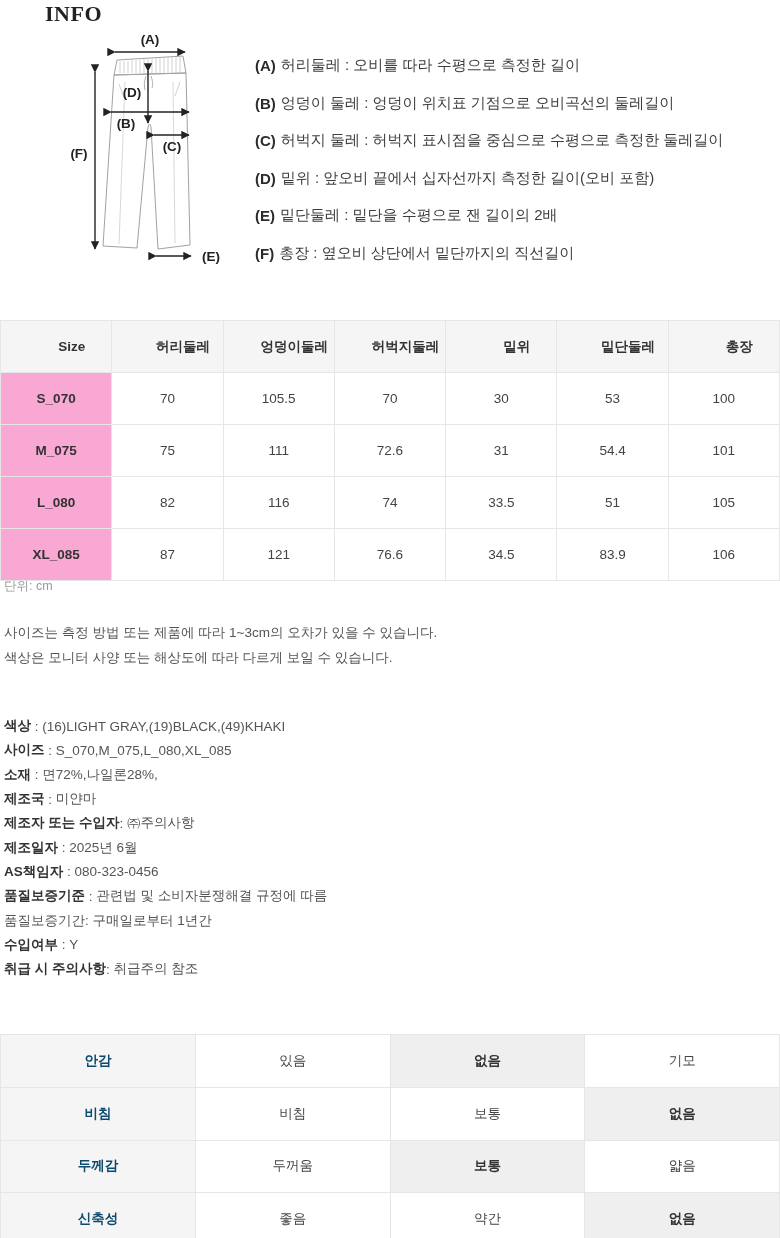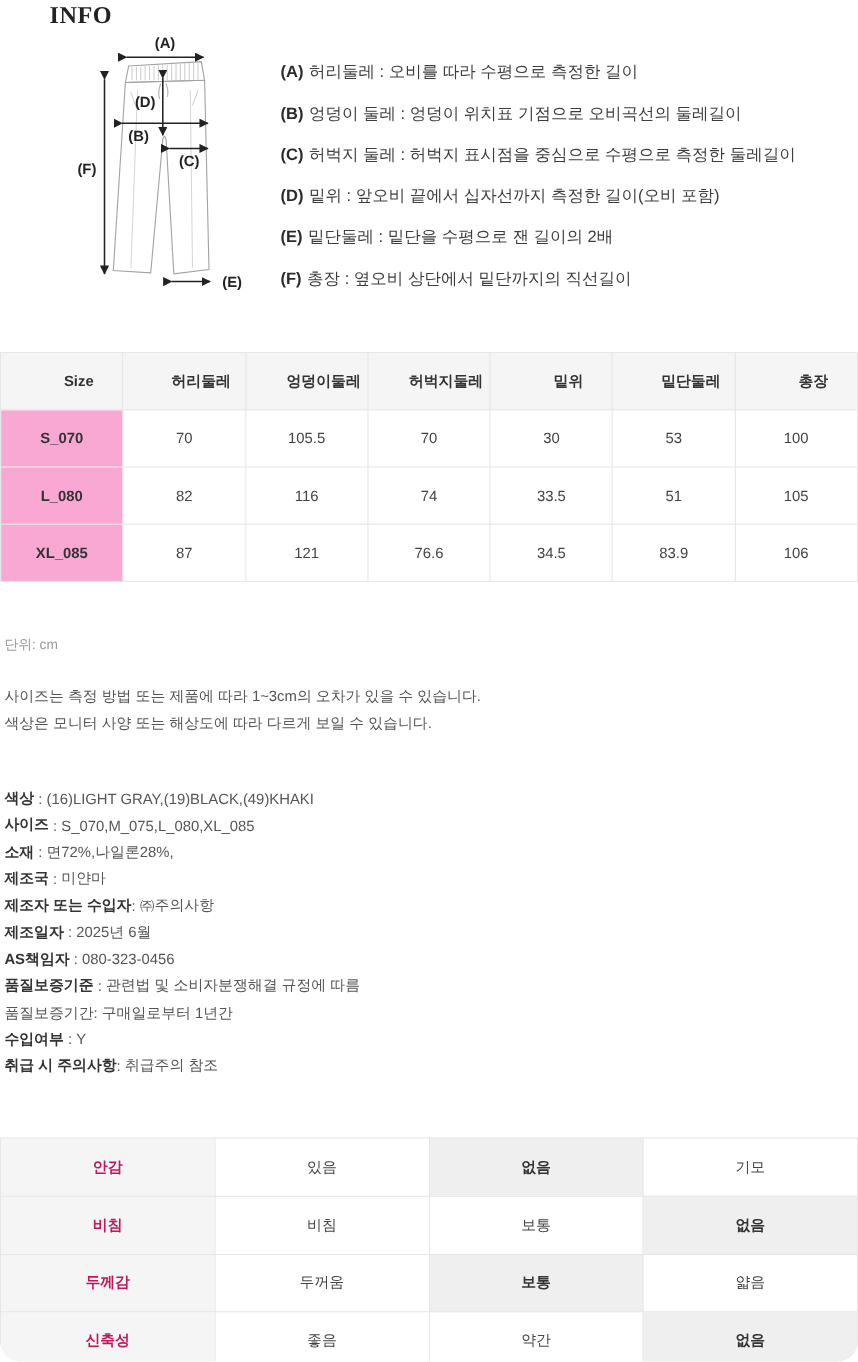--- a/index.html
+++ b/index.html
@@ -1,17 +1,17 @@
 <!DOCTYPE html>
 <html><head>
 <meta charset="utf-8">
 <style>
   html,body{margin:0;padding:0;background:#fff;}
   body{font-family:"Liberation Sans","DejaVu Sans",sans-serif;}
-  .page{position:relative;width:780px;height:1238px;background:#ffffff;overflow:hidden;border-radius:19px;}
+  .page{position:relative;width:780px;height:1238px;background:#ffffff;overflow:hidden;}
 
   .info-title{position:absolute;left:45px;top:1px;font-family:"Liberation Serif","DejaVu Serif",serif;
     font-weight:700;font-size:22px;color:#222;letter-spacing:.5px;}
 
   .diagram{position:absolute;left:62px;top:30px;width:185px;height:240px;}
   .diagram svg{display:block;}
 
   .guide{position:absolute;left:255px;top:47px;width:520px;}
   .guide-line{height:37.5px;display:flex;align-items:center;font-size:15px;color:#3d3d3d;white-space:nowrap;}
   .gkey{font-weight:700;color:#2b2b2b;margin-right:5px;}
@@ -30,21 +30,21 @@
 
   .prod-info{position:absolute;left:4px;top:714px;font-size:13.5px;color:#555;}
   .prod-line{height:24.3px;display:flex;align-items:center;white-space:nowrap;}
   .plabel{font-weight:700;color:#333;}
   .prod-line.plain .plabel{font-weight:400;color:#555;}
   .psep{white-space:pre;}
 
   .attr-table{position:absolute;top:1034px;left:0;width:780px;}
   .attr-table td{border:1px solid #e6e6e6;height:49.8px;text-align:center;vertical-align:middle;
     font-size:13.5px;color:#444;background:#fff;font-weight:400;}
-  .attr-table td.attr-label{background:#f5f5f5;font-weight:700;color:#be185d;}
+  .attr-table td.attr-label{background:#f5f5f5;font-weight:700;color:#0c4a6e;}
   .attr-table td.sel{background:#efefef;font-weight:700;color:#333;}
 </style>
 </head>
 <body>
 
 <div class="page">
 
   <div class="info-title">INFO</div>
 
   <div class="diagram">
@@ -126,20 +126,29 @@
       <tr>
         <td class="rowhead">S_070</td>
         <td>70</td>
         <td>105.5</td>
         <td>70</td>
         <td>30</td>
         <td>53</td>
         <td>100</td>
       </tr>
       <tr>
+        <td class="rowhead">M_075</td>
+        <td>75</td>
+        <td>111</td>
+        <td>72.6</td>
+        <td>31</td>
+        <td>54.4</td>
+        <td>101</td>
+      </tr>
+      <tr>
         <td class="rowhead">L_080</td>
         <td>82</td>
         <td>116</td>
         <td>74</td>
         <td>33.5</td>
         <td>51</td>
         <td>105</td>
       </tr>
       <tr>
         <td class="rowhead">XL_085</td>

